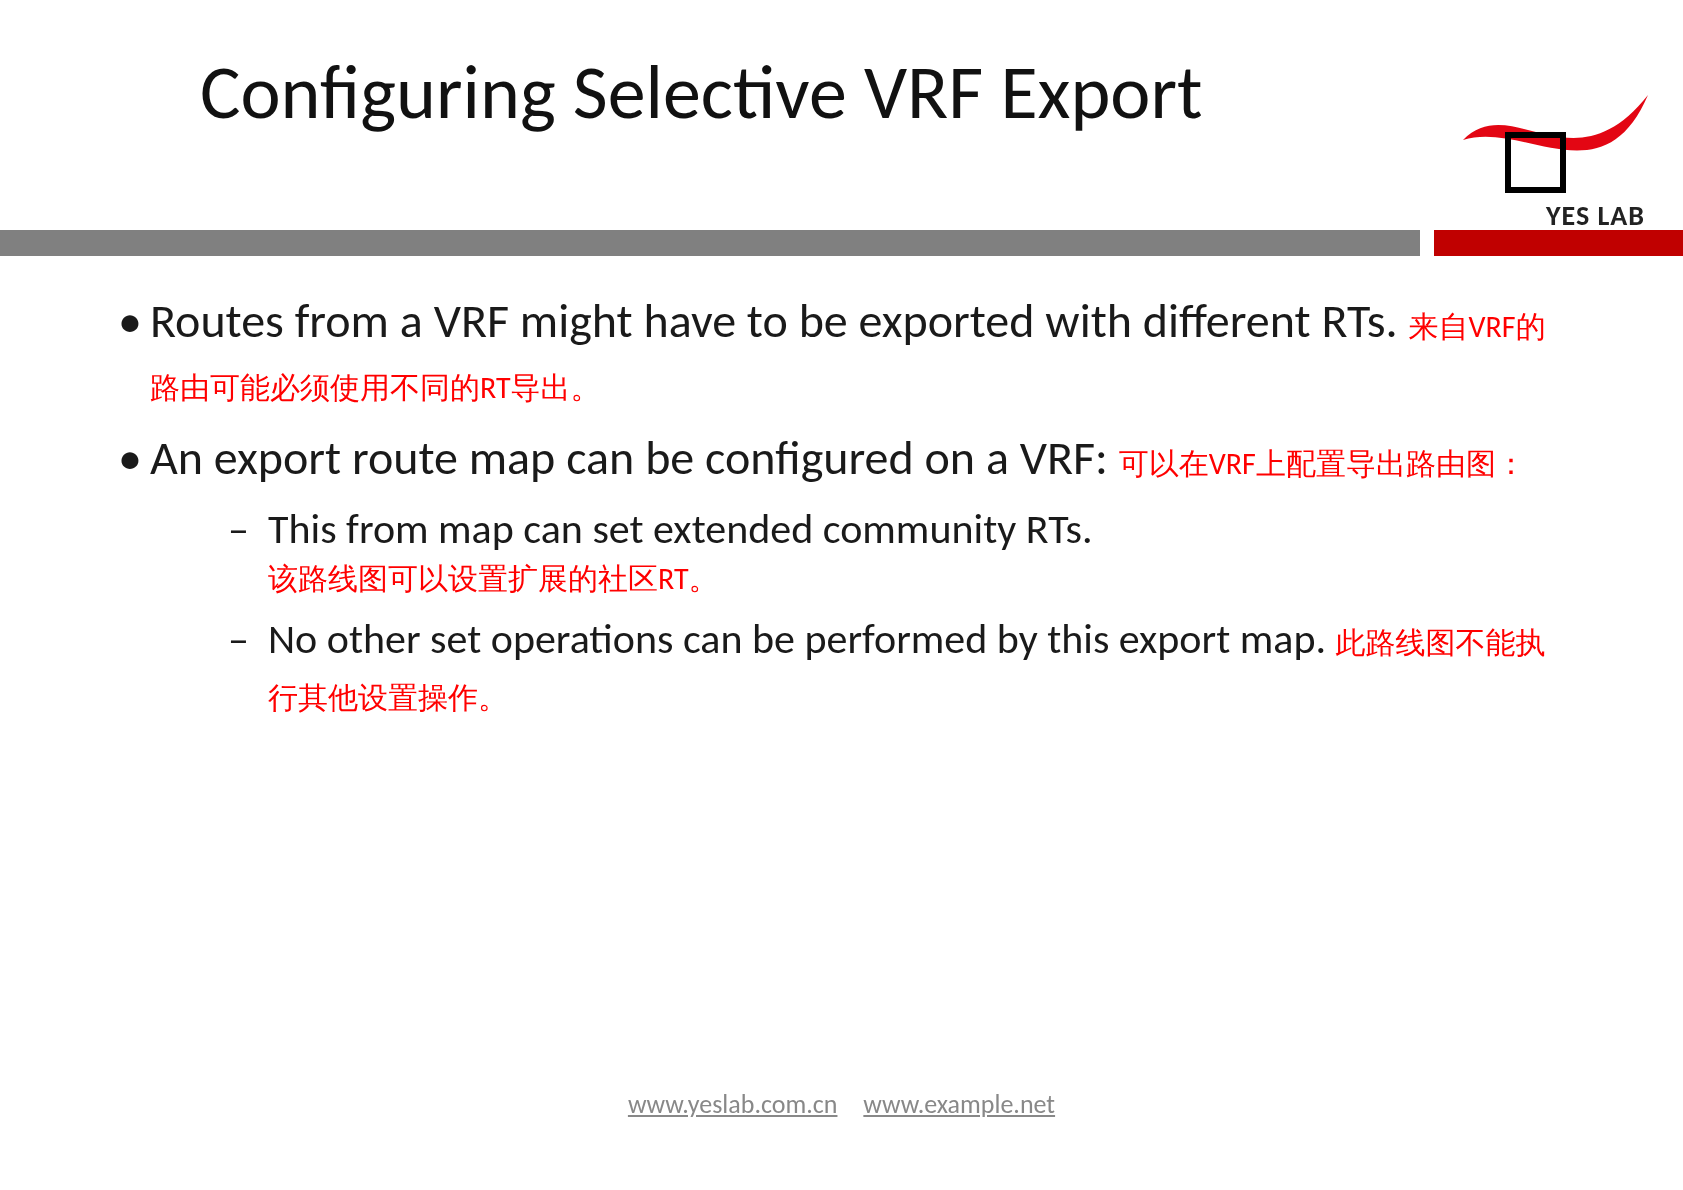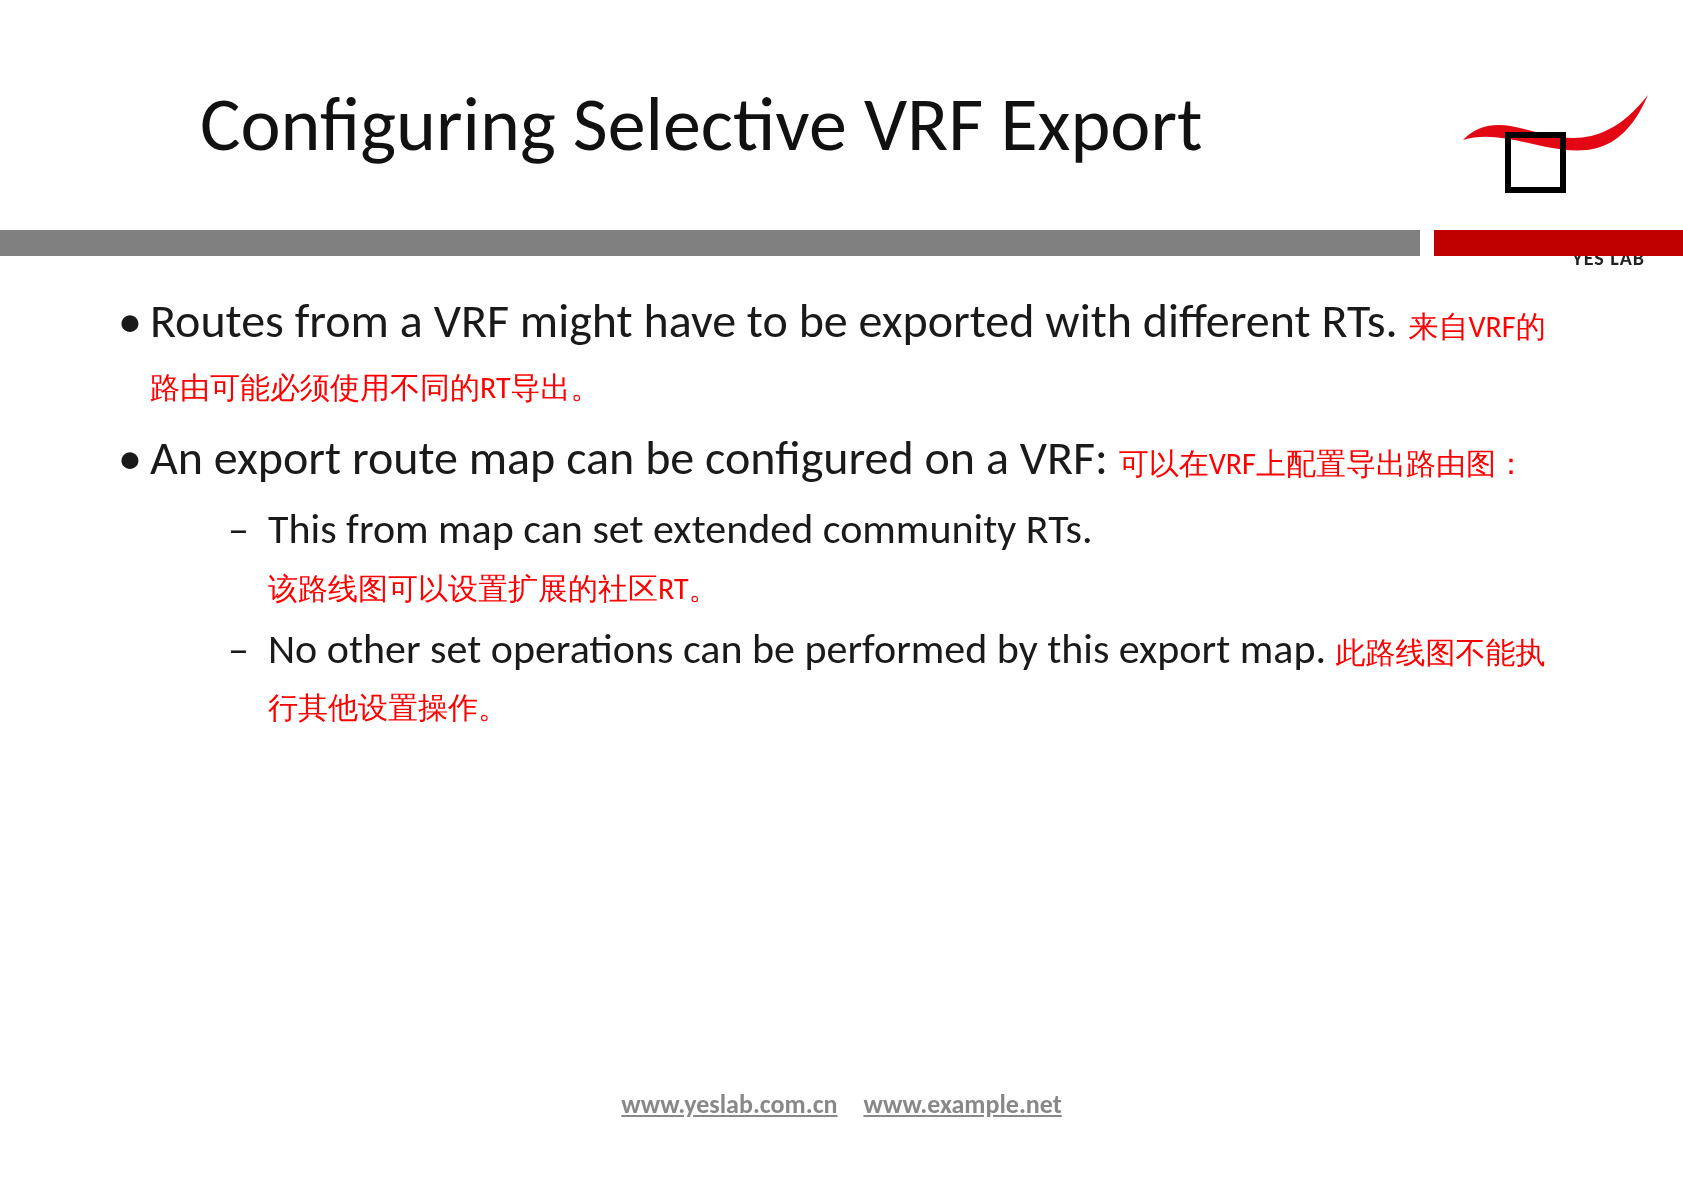--- a/index.html
+++ b/index.html
@@ -1,40 +1,40 @@
 <!DOCTYPE html>
 <html><head>
 <meta charset="utf-8">
 <style>
   * { margin: 0; padding: 0; box-sizing: border-box; }
   html, body { width: 1683px; height: 1190px; background: #fff; font-family: "Calibri", "Segoe UI", Arial, sans-serif; color: #1a1a1a; }
   .slide { position: relative; width: 1683px; height: 1190px; padding: 0 60px 0 60px; }
 
-  .title-wrap { padding-top: 78px; }
+  .title-wrap { padding-top: 46px; }
   .slide-title { font-size: 76px; font-weight: 400; letter-spacing: 0px; color: #111; margin-left: 140px; }
 
   .logo { position: absolute; top: 80px; right: 30px; width: 200px; height: 120px; }
   .logo svg { width: 100%; height: 100%; }
-  .logo-text { position: absolute; right: 8px; top: 118px; font-size: 20px; font-weight: 700; color: #222; letter-spacing: 1px; margin-top: 48px; }
+  .logo-text { position: absolute; right: 8px; top: 118px; font-size: 28px; font-weight: 700; color: #222; letter-spacing: 1px; }
 
   .bar { position: absolute; top: 230px; left: 0; right: 0; height: 26px; display: flex; }
   .bar-grey { flex: 0 0 1420px; background: #808080; }
   .bar-gap  { flex: 0 0 14px;  background: #fff; }
   .bar-red  { flex: 1 1 auto;  background: #c00000; }
 
   .content { position: absolute; top: 290px; left: 150px; right: 110px; }
   .bullet-l1 { position: relative; font-size: 48px; line-height: 1.28; margin-bottom: 14px; }
   .bullet-l1::before { content: "•"; position: absolute; left: -32px; top: 0; font-size: 48px; }
   .bullet-l2 { position: relative; font-size: 42px; line-height: 1.30; margin: 10px 0 14px 78px; padding-left: 40px; }
   .bullet-l2::before { content: "–"; position: absolute; left: 0; top: 0; font-size: 42px; }
   .red-inline { color: #ff0000; font-size: 30px; }
-  .red-block  { color: #ff0000; font-size: 30px; display: block; margin-top: 12px; }
+  .red-block  { color: #ff0000; font-size: 30px; display: block; margin-top: 2px; }
 
   .footer { position: absolute; bottom: 70px; left: 0; right: 0; text-align: center; font-size: 26px; color: #888; }
-  .footer a { color: #888; text-decoration: underline; margin: 0 10px; font-weight: bold; }
+  .footer a { color: #888; text-decoration: underline; margin: 0 10px; }
 </style>
 </head>
 <body>
 
 <div class="slide">
 
   <div class="title-wrap">
     <h1 class="slide-title">Configuring Selective VRF Export</h1>
   </div>
 

